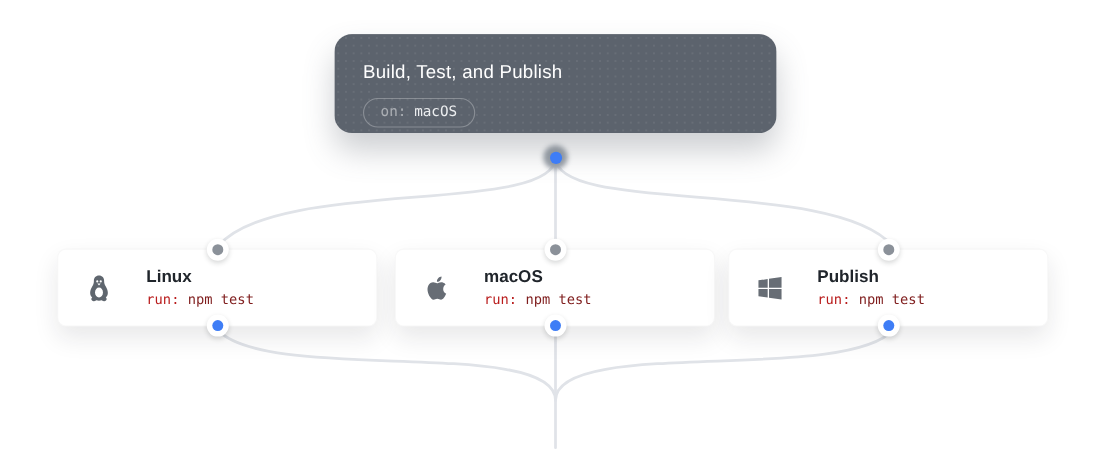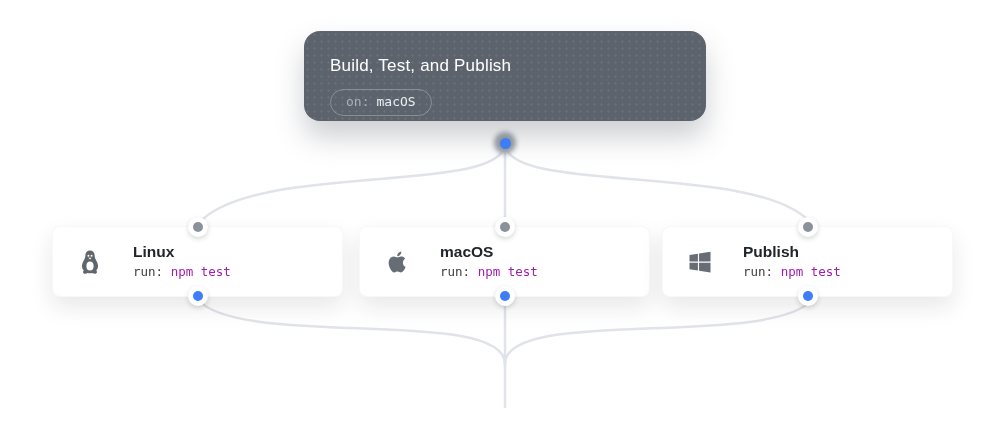--- a/index.html
+++ b/index.html
@@ -77,22 +77,22 @@
   .job-macos{left:359px;}
   .job-windows{left:662px;}
   .job-icon{width:28px;height:28px;flex:0 0 28px;margin-right:9px;}
   .job-text{display:flex;flex-direction:column;margin-left:20px;}
   .job-title{font-size:15.5px;font-weight:600;color:#20252b;line-height:18px;}
   .job-run{
     font-family:"DejaVu Sans Mono", monospace;
     font-size:12.5px;line-height:17px;margin-top:2px;
     white-space:nowrap;
   }
-  .run-key{color:#404040;}
-  .run-value{color:#a21caf;}
+  .run-key{color:#b91c1c;}
+  .run-value{color:#7f1d1d;}
 </style>
 </head>
 <body>
 
 <div class="stage">
 
   <svg class="connectors" width="1000" height="430" viewBox="0 0 1000 430">
     <g fill="none" stroke="#e0e3e8" stroke-width="2.5" stroke-linecap="round">
       <path d="M505,143 L505,227"></path>
       <path d="M505,143 C505,196 254,161 199,223"></path>

